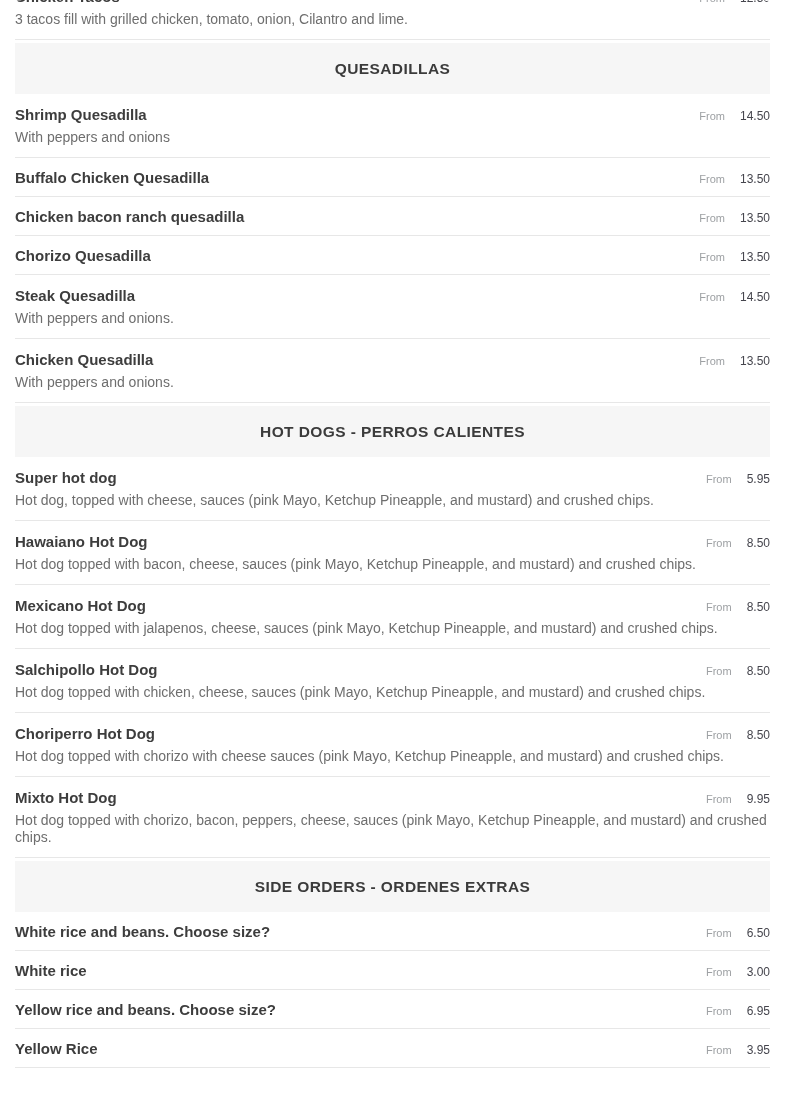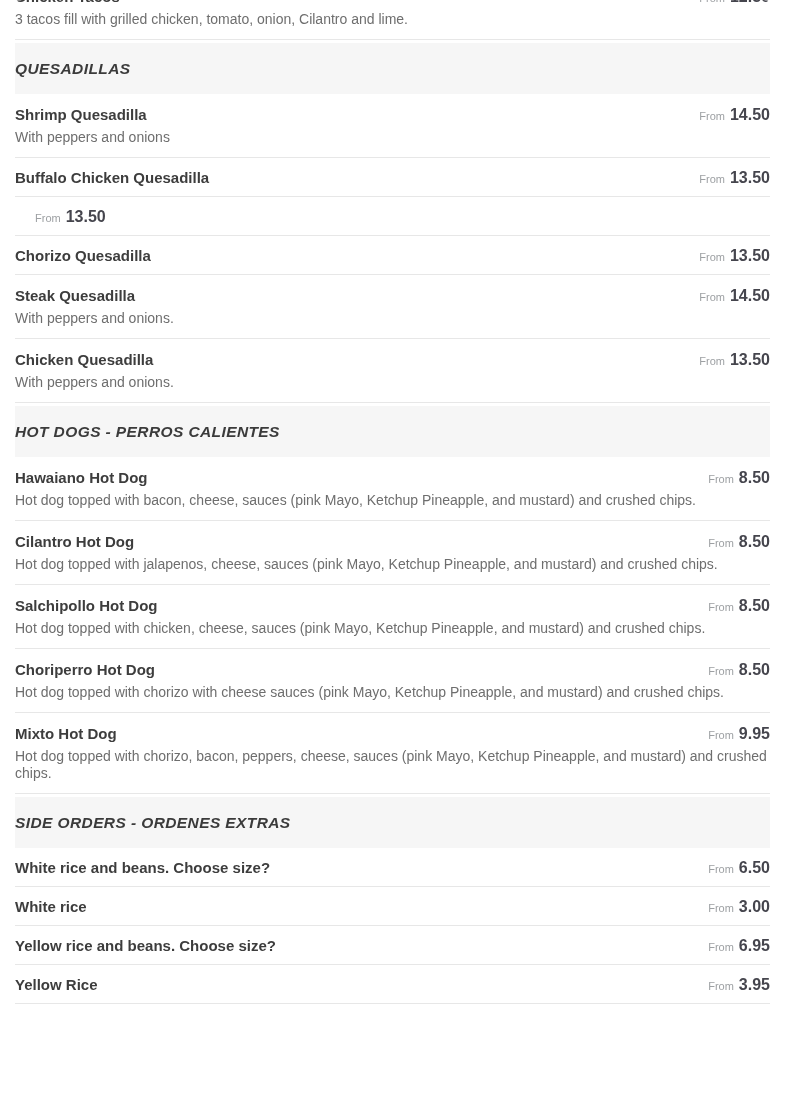--- a/index.html
+++ b/index.html
@@ -31,21 +31,21 @@
     position: relative;
     top: -24px;
     padding: 0 15px;
   }
   .section-header {
     margin-top: 3px;
     height: 51px;
     background: var(--band-bg);
     display: flex;
     align-items: center;
-    font-style: italic;
+    justify-content: center;
   }
   .section-header-label {
     font-size: 15.5px;
     font-weight: bold;
     color: var(--band-text);
     letter-spacing: 0.4px;
   }
   .item {
     padding: 11px 0 9px;
     border-bottom: 1px solid var(--divider);
@@ -70,24 +70,24 @@
     white-space: nowrap;
     margin-left: 12px;
     flex-shrink: 0;
   }
   .price-from {
     font-size: 11px;
     color: var(--from);
     margin-left: 8px;
   }
   .price-amount {
-    font-size: 16px;
-    font-weight: bold;
+    font-size: 12px;
+    font-weight: normal;
     color: var(--price);
-    margin-left: 5px;
+    margin-left: 15px;
   }
   .item-desc {
     margin-top: 5px;
     font-size: 14px;
     line-height: 17px;
     color: var(--desc);
   }
 </style>
 </head>
 <body>
@@ -112,20 +112,21 @@
         <div class="item-desc">With peppers and onions</div>
       </div>
       <div class="item">
         <div class="item-row">
           <span class="item-name">Buffalo Chicken Quesadilla</span>
           <span class="item-price"><span class="price-from">From</span><span class="price-amount">13.50</span></span>
         </div>
       </div>
       <div class="item">
         <div class="item-row">
+          <span class="item-name">Chicken bacon ranch quesadilla</span>
           <span class="item-price"><span class="price-from">From</span><span class="price-amount">13.50</span></span>
         </div>
       </div>
       <div class="item">
         <div class="item-row">
           <span class="item-name">Chorizo Quesadilla</span>
           <span class="item-price"><span class="price-from">From</span><span class="price-amount">13.50</span></span>
         </div>
       </div>
       <div class="item has-desc">
@@ -140,28 +141,35 @@
           <span class="item-name">Chicken Quesadilla</span>
           <span class="item-price"><span class="price-from">From</span><span class="price-amount">13.50</span></span>
         </div>
         <div class="item-desc">With peppers and onions.</div>
       </div>
       <div class="section-header">
         <span class="section-header-label">HOT DOGS - PERROS CALIENTES</span>
       </div>
       <div class="item has-desc">
         <div class="item-row">
+          <span class="item-name">Super hot dog</span>
+          <span class="item-price"><span class="price-from">From</span><span class="price-amount">5.95</span></span>
+        </div>
+        <div class="item-desc">Hot dog, topped with cheese, sauces (pink Mayo, Ketchup Pineapple, and mustard) and crushed chips.</div>
+      </div>
+      <div class="item has-desc">
+        <div class="item-row">
           <span class="item-name">Hawaiano Hot Dog</span>
           <span class="item-price"><span class="price-from">From</span><span class="price-amount">8.50</span></span>
         </div>
         <div class="item-desc">Hot dog topped with bacon, cheese, sauces (pink Mayo, Ketchup Pineapple, and mustard) and crushed chips.</div>
       </div>
       <div class="item has-desc">
         <div class="item-row">
-          <span class="item-name">Cilantro Hot Dog</span>
+          <span class="item-name">Mexicano Hot Dog</span>
           <span class="item-price"><span class="price-from">From</span><span class="price-amount">8.50</span></span>
         </div>
         <div class="item-desc">Hot dog topped with jalapenos, cheese, sauces (pink Mayo, Ketchup Pineapple, and mustard) and crushed chips.</div>
       </div>
       <div class="item has-desc">
         <div class="item-row">
           <span class="item-name">Salchipollo Hot Dog</span>
           <span class="item-price"><span class="price-from">From</span><span class="price-amount">8.50</span></span>
         </div>
         <div class="item-desc">Hot dog topped with chicken, cheese, sauces (pink Mayo, Ketchup Pineapple, and mustard) and crushed chips.</div>

